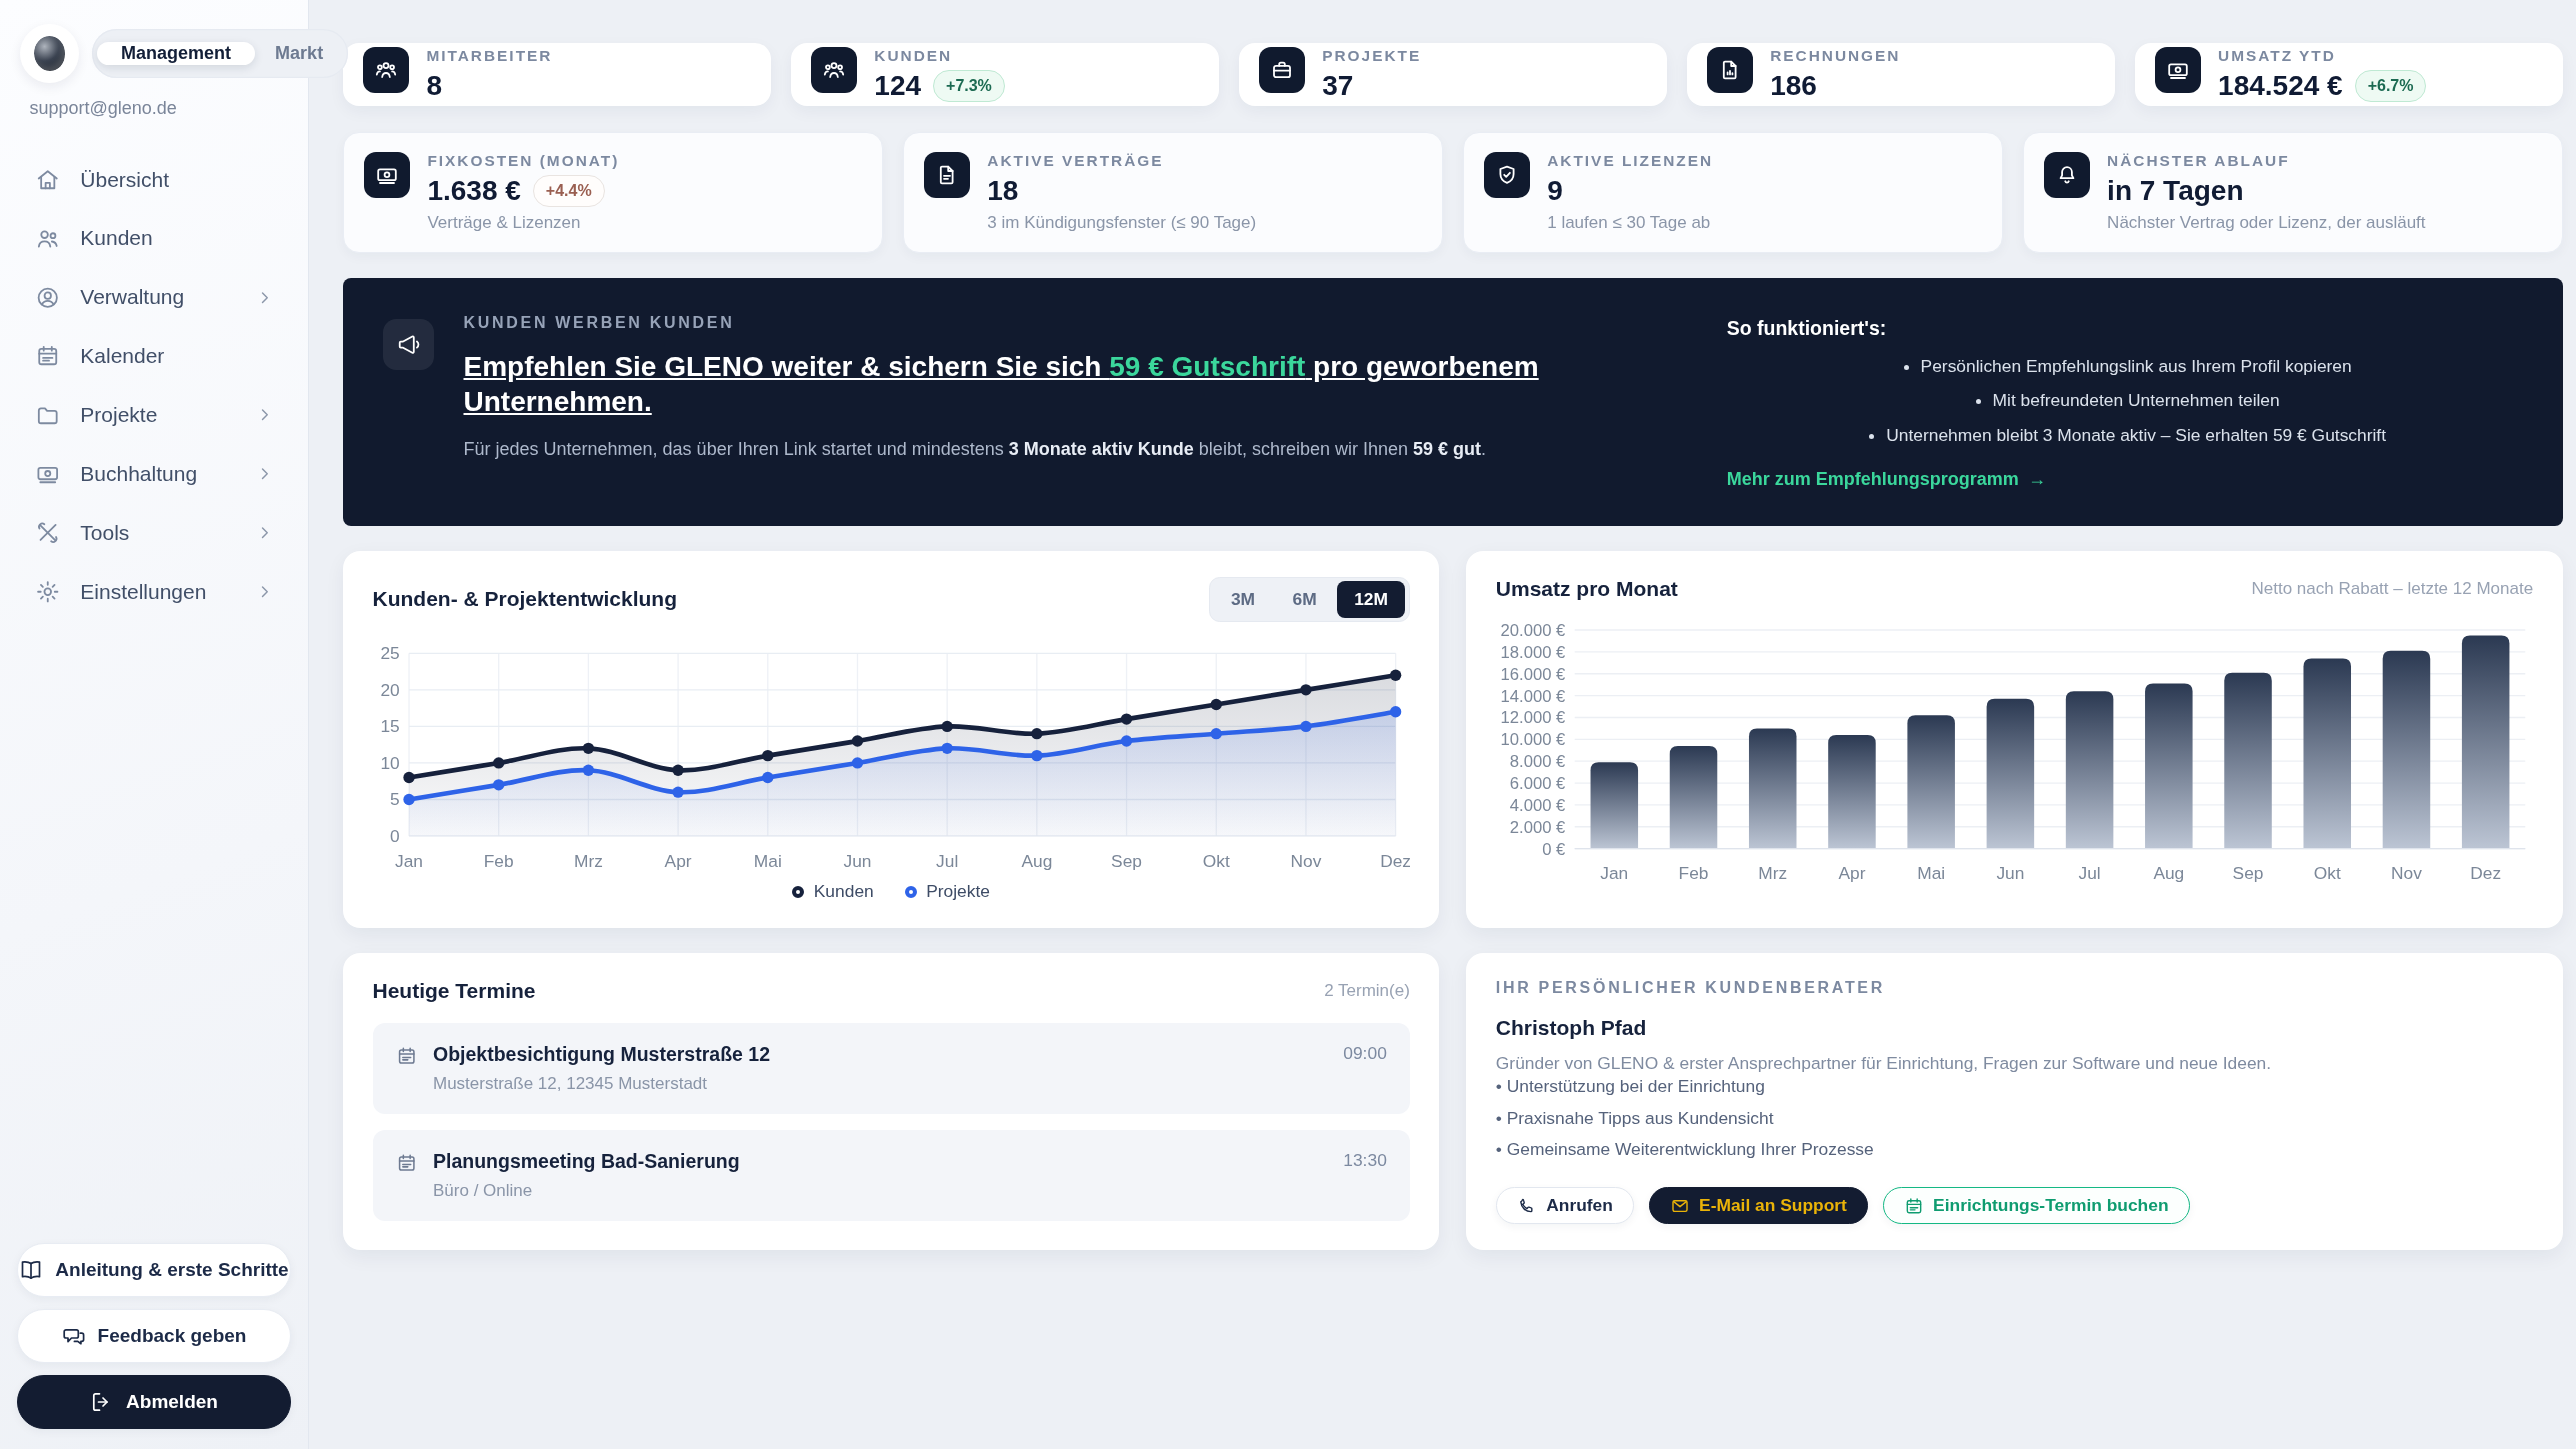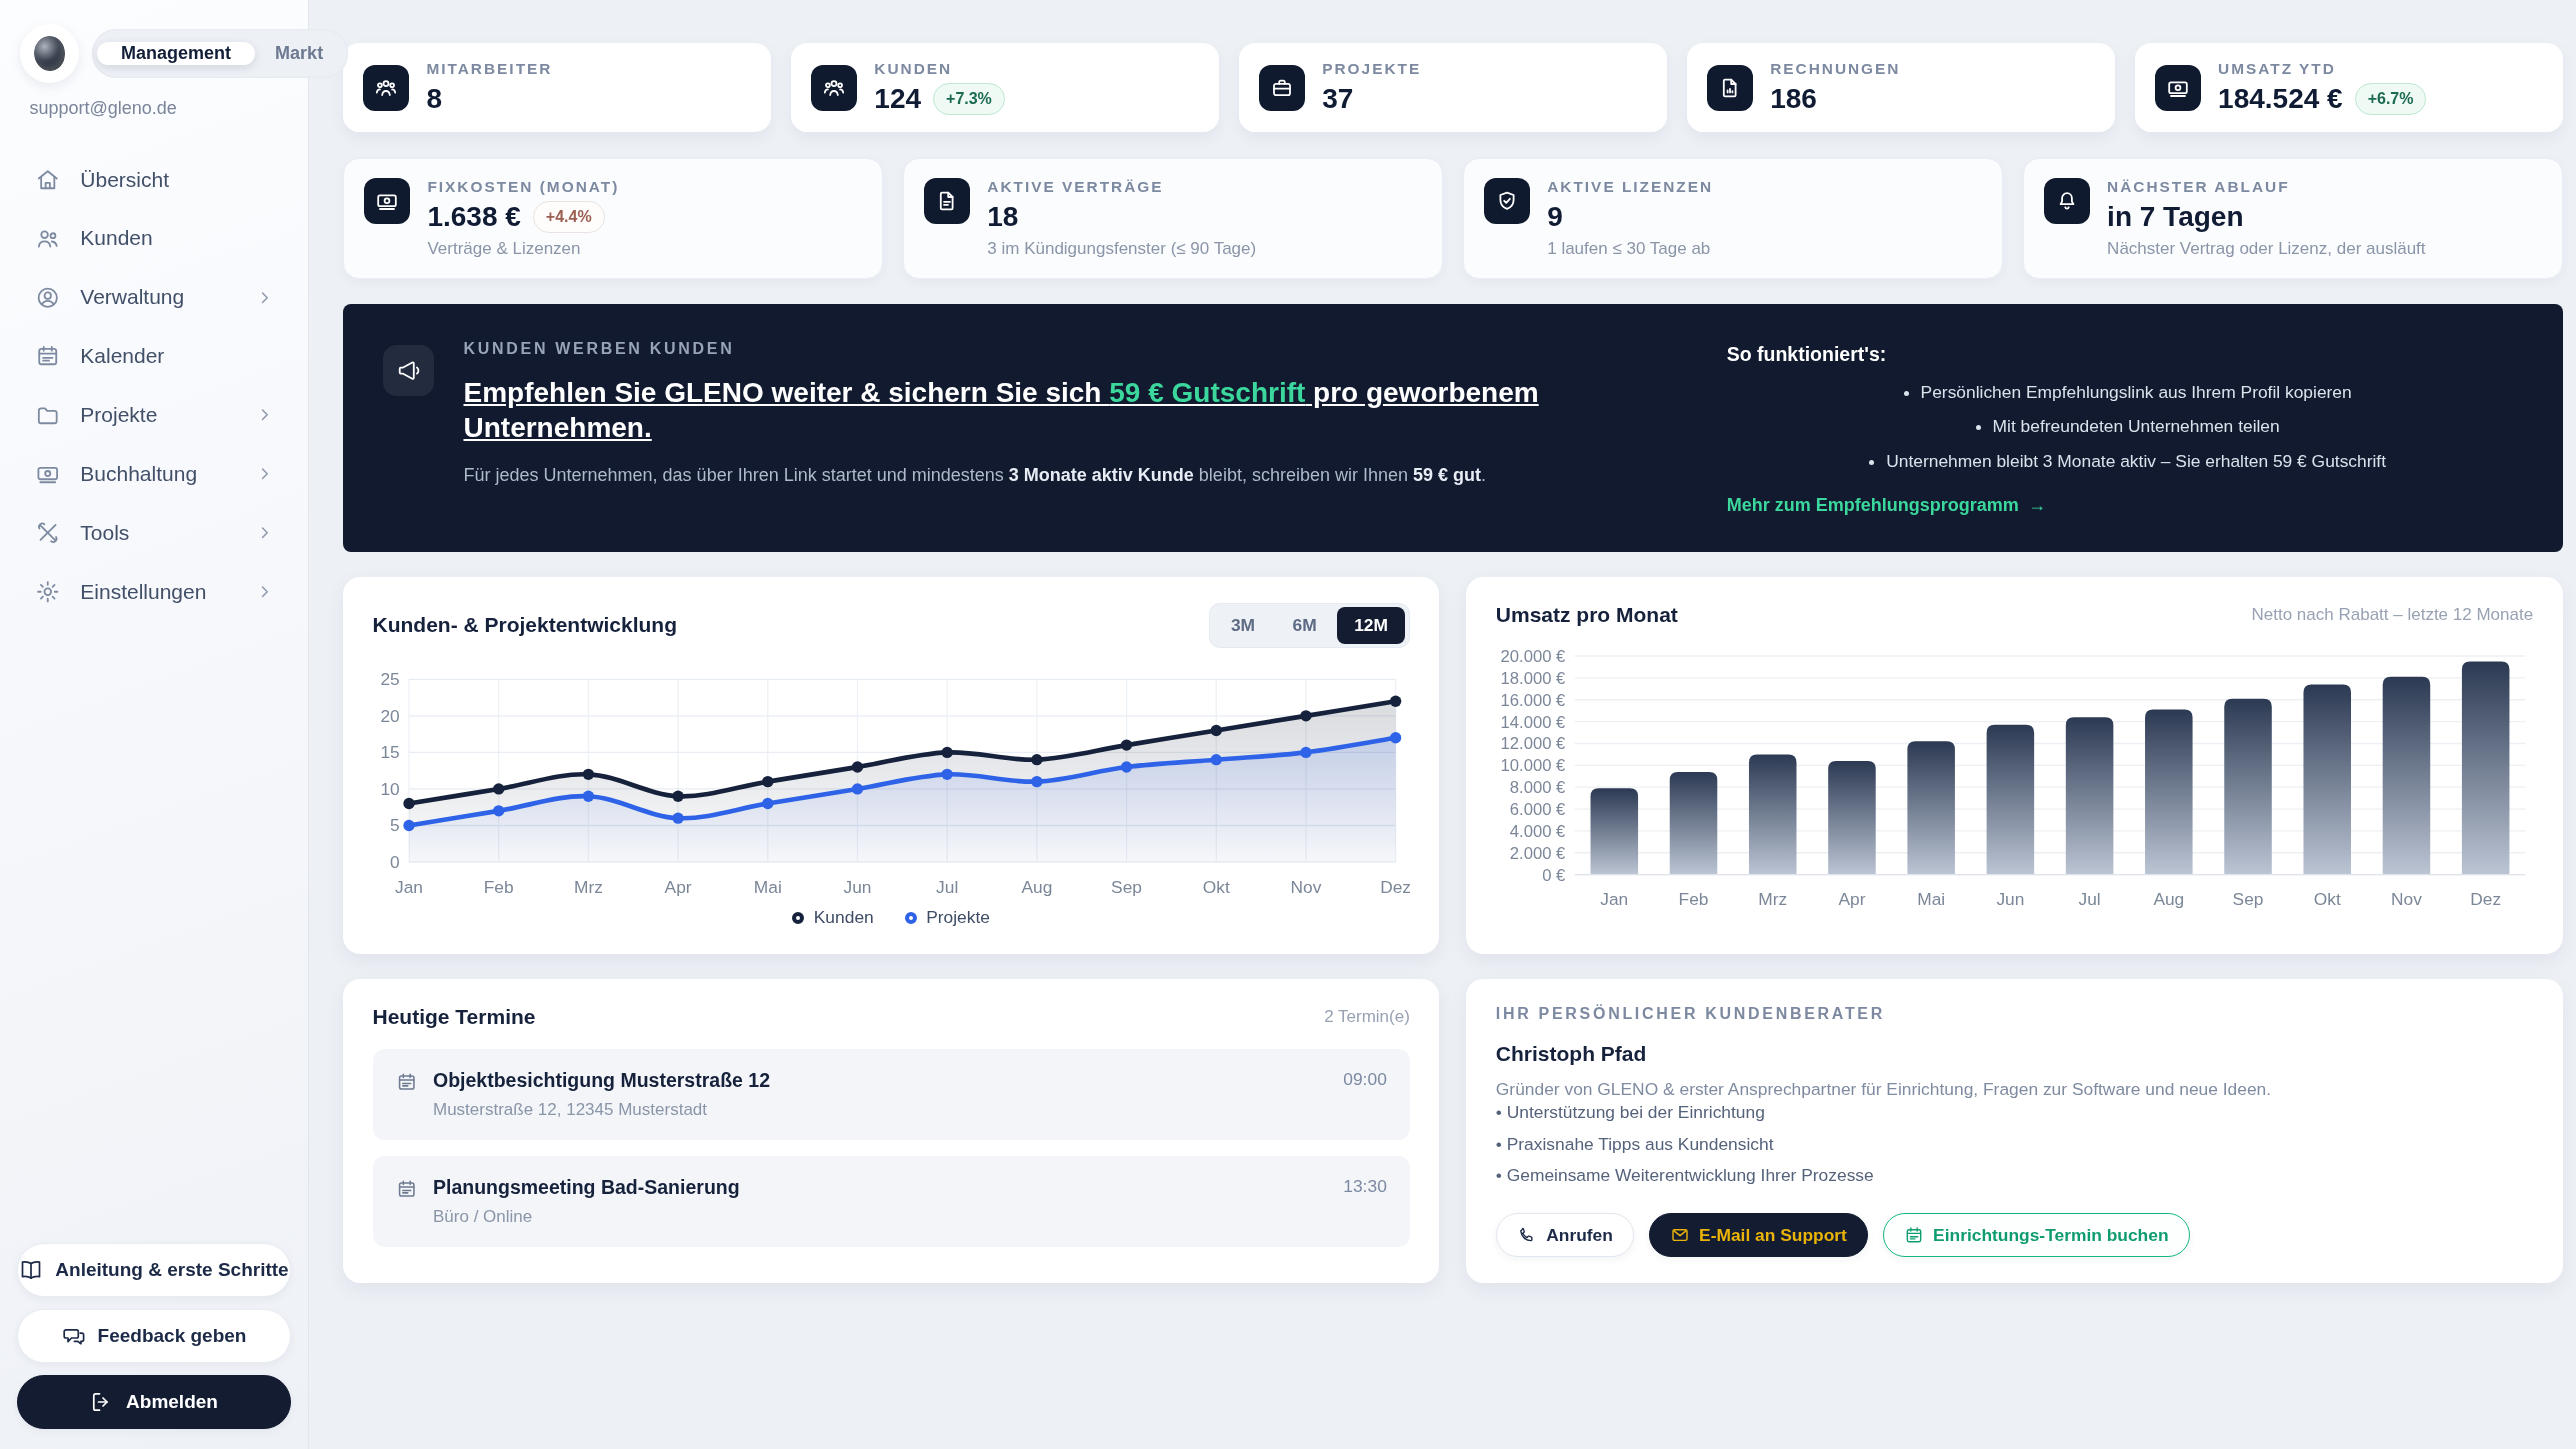--- a/index.html
+++ b/index.html
@@ -34,21 +34,21 @@
   
   .main { flex:1; padding:17.4px 13.4px 0 34px; }
 
   .welcome-card { background:#fff; border-radius:17.4px; padding:31px 38px; box-shadow:0 6.7px 20px rgba(25,40,70,.06); }
   .welcome-title { font-size:32px; font-weight:700; color:#121d36; letter-spacing:0.3px; }
   .welcome-login { margin-top:16px; font-size:20px; color:#3c4a63; }
   .welcome-login b { color:#18233d; }
   .welcome-sub { margin-top:10.7px; font-size:19px; color:#8a95a8; }
 
   .stats-row { display:flex; gap:20px; margin-top:25.5px; }
-  .stat-card { flex:1; background:#fff; border-radius:16px; padding:17px 20px; box-shadow:0 5.4px 16px rgba(25,40,70,.05); display:flex; gap:17.4px; align-items:center; }
+  .stat-card { flex:1; background:#fff; border-radius:16px; padding:4px 20px; box-shadow:0 5.4px 16px rgba(25,40,70,.05); display:flex; gap:17.4px; }
   .stat-card.flat { background:#fbfcfe; border:1.3px solid #e9edf4; box-shadow:0 4px 12px rgba(25,40,70,.04); align-items:flex-start; padding:19px 20px; }
   .tile { width:46px; height:46px; border-radius:12px; background:#101a2e; color:#fff; display:flex; align-items:center; justify-content:center; flex:0 0 46px; }
   .tile svg { width:24px; height:24px; }
   .stat-body { display:flex; flex-direction:column; gap:5.4px; min-width:0; }
   .stat-label { font-size:15.4px; font-weight:700; letter-spacing:2px; color:#7c89a0; white-space:nowrap; }
   .stat-value-row { display:flex; align-items:center; gap:12px; }
   .stat-value { font-size:28px; font-weight:700; color:#101b34; white-space:nowrap; }
   .badge { font-size:16px; font-weight:700; padding:6px 12px; border-radius:670px; white-space:nowrap; }
   .badge.pos { background:#eefaf3; border:1.3px solid #bfe9d3; color:#1c6a52; }
   .badge.neg { background:#fffdfc; border:1.3px solid #e9e4e1; color:#9a5f51; }
@@ -94,21 +94,21 @@
   .appt-title { font-size:19.5px; font-weight:700; color:#16223c; }
   .appt-loc { margin-top:8px; font-size:17px; color:#8a95a8; }
   .appt-time { font-size:17.4px; color:#7c89a0; }
 
   .advisor-eyebrow { font-size:16px; letter-spacing:2.7px; font-weight:700; color:#7c89a0; }
   .advisor-name { margin-top:19px; font-size:21px; font-weight:700; color:#16223c; }
   .advisor-desc { margin-top:13.4px; font-size:17.4px; color:#7f8ba0; }
   .advisor-points { margin-top:2px; display:flex; flex-direction:column; gap:10.7px; }
   .advisor-points div { font-size:17.4px; color:#55627b; }
   .advisor-actions { display:flex; gap:14.8px; margin-top:27px; align-items:center; flex-wrap:wrap; }
-  .pill-btn { display:inline-flex; align-items:center; gap:9.4px; height:44px; padding:0 20px; border-radius:670px; font-family:inherit; font-size:17.4px; font-weight:700; cursor:pointer; background:#fff; border:1.3px solid #e2e7ef; color:#1c2a47; box-shadow:0 2.7px 8px rgba(20,30,60,.05); }
+  .pill-btn { display:inline-flex; align-items:center; gap:9.4px; height:37px; padding:0 20px; border-radius:670px; font-family:inherit; font-size:17.4px; font-weight:700; cursor:pointer; background:#fff; border:1.3px solid #e2e7ef; color:#1c2a47; box-shadow:0 2.7px 8px rgba(20,30,60,.05); }
   .pill-btn .mini-ic { width:20px; height:20px; }
   .pill-btn.dark { background:#131c31; border-color:#131c31; color:#eab308; }
   .pill-btn.green { border-color:#14b884; color:#0f9c70; background:#fcfffe; }
 </style>
 </head>
 <body>
 
 <aside class="sidebar">
   <div class="sidebar-top">
     <div class="logo-bubble">

